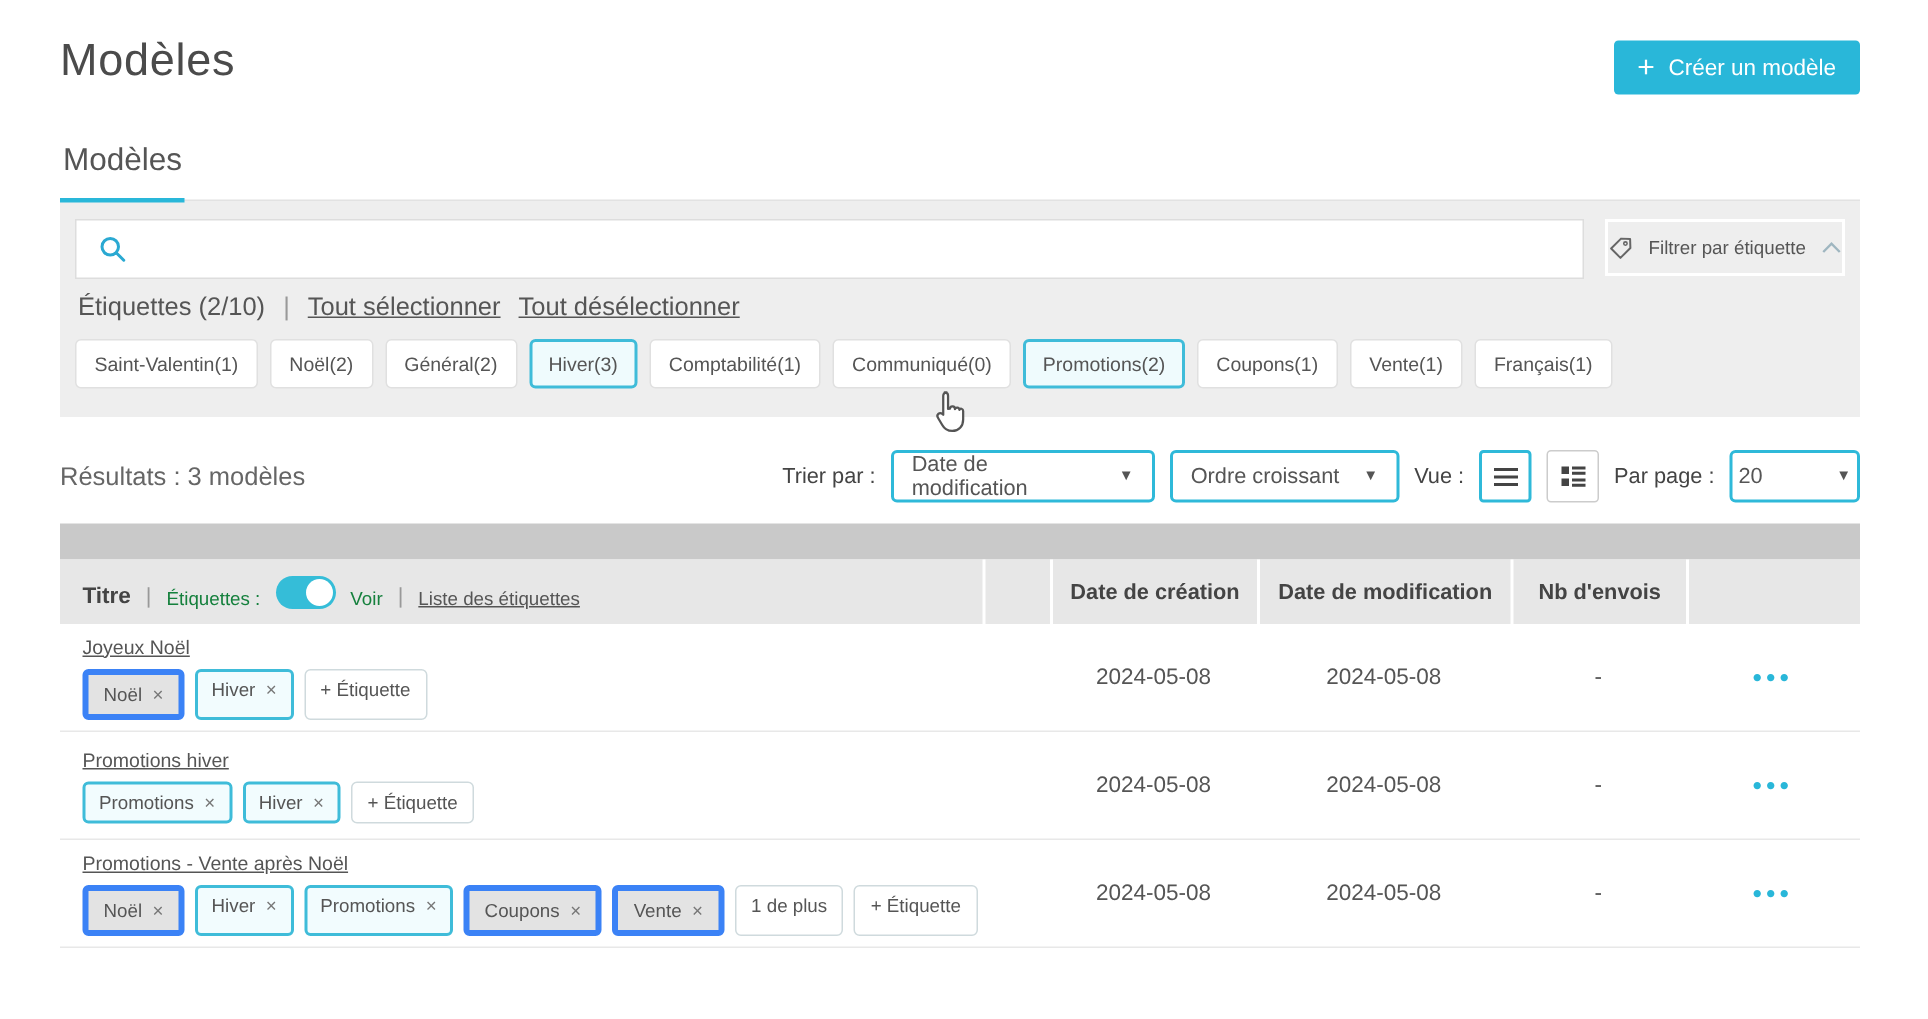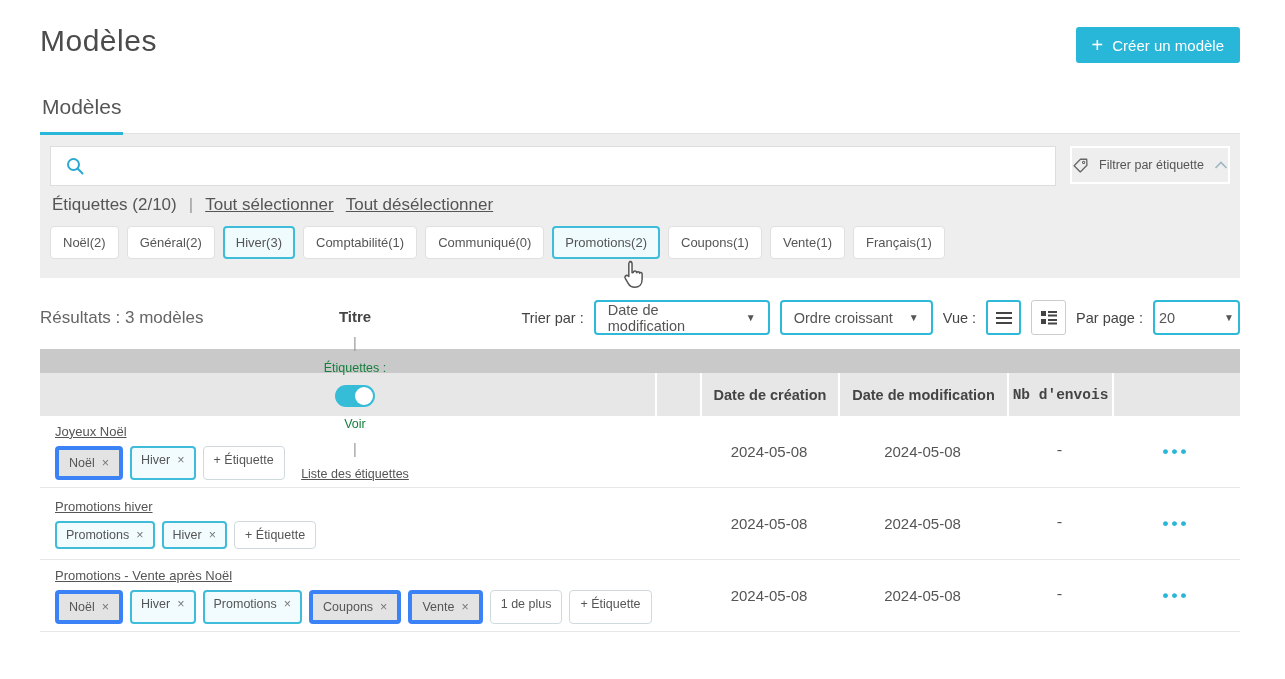--- a/index.html
+++ b/index.html
@@ -54,25 +54,25 @@
   .viewbtn.active { border:2px solid #2fb9d9; }
 
   
   .table { margin-top:14px; }
   .table-topbar { height:24px; background:#c9c9c9; }
   .thead { display:flex; align-items:center; background:#e7e7e7; height:43px; font-size:14.5px; color:#444; }
   .col-title { width:615px; }
   .col-gap { width:45px; align-self:stretch; border-left:2px solid #fff; }
   .col-created { width:138px; }
   .col-modified { width:169px; }
-  .col-sends { width:105px;font-family:Liberation Mono, monospace; }
+  .col-sends { width:117px; }
   .col-actions { flex:1; }
   .thead .hcell { align-self:stretch; display:flex; align-items:center; justify-content:center;
     border-left:2px solid #fff; font-weight:bold; }
-  .title-head { padding-left:15px; display:flex; align-items:center; gap:10px;flex-direction:column; }
+  .title-head { padding-left:15px; display:flex; align-items:flex-end; gap:10px; }
   .title-head .t { font-weight:bold; font-size:15px; color:#444; }
   .title-head .small { font-size:12.5px; color:#15803d; }
   .title-head .lnk { font-size:12.5px; color:#555; text-decoration:underline; cursor:pointer; }
   .toggle { width:40px; height:22px; background:#35bdd8; border-radius:11px; position:relative; cursor:pointer; }
   .toggle .knob { position:absolute; top:2px; right:2px; width:18px; height:18px; background:#fff; border-radius:50%; }
 
   .trow { display:flex; align-items:center; height:72px; border-bottom:1px solid #e8e8e8; }
   .trow .cell { display:flex; align-items:center; justify-content:center; font-size:15px; color:#555; }
   .row-main { padding-left:15px; display:flex; flex-direction:column; justify-content:center; gap:7px; }
   .row-title { font-size:13px; color:#555; text-decoration:underline; cursor:pointer; width:max-content; }
@@ -129,20 +129,21 @@
         </span>
       </button>
     </div>
     <div class="meta-row">
       <span>Étiquettes (2/10)</span>
       <span class="pipe">|</span>
       <span class="lnk">Tout sélectionner</span>
       <span class="lnk">Tout désélectionner</span>
     </div>
     <div class="chips">
+        <span class="chip">Saint-Valentin(1)</span>
         <span class="chip">Noël(2)</span>
         <span class="chip">Général(2)</span>
         <span class="chip sel">Hiver(3)</span>
         <span class="chip">Comptabilité(1)</span>
         <span class="chip">Communiqué(0)</span>
         <span class="chip sel">Promotions(2)</span>
         <span class="chip">Coupons(1)</span>
         <span class="chip">Vente(1)</span>
         <span class="chip">Français(1)</span>
       </div>

